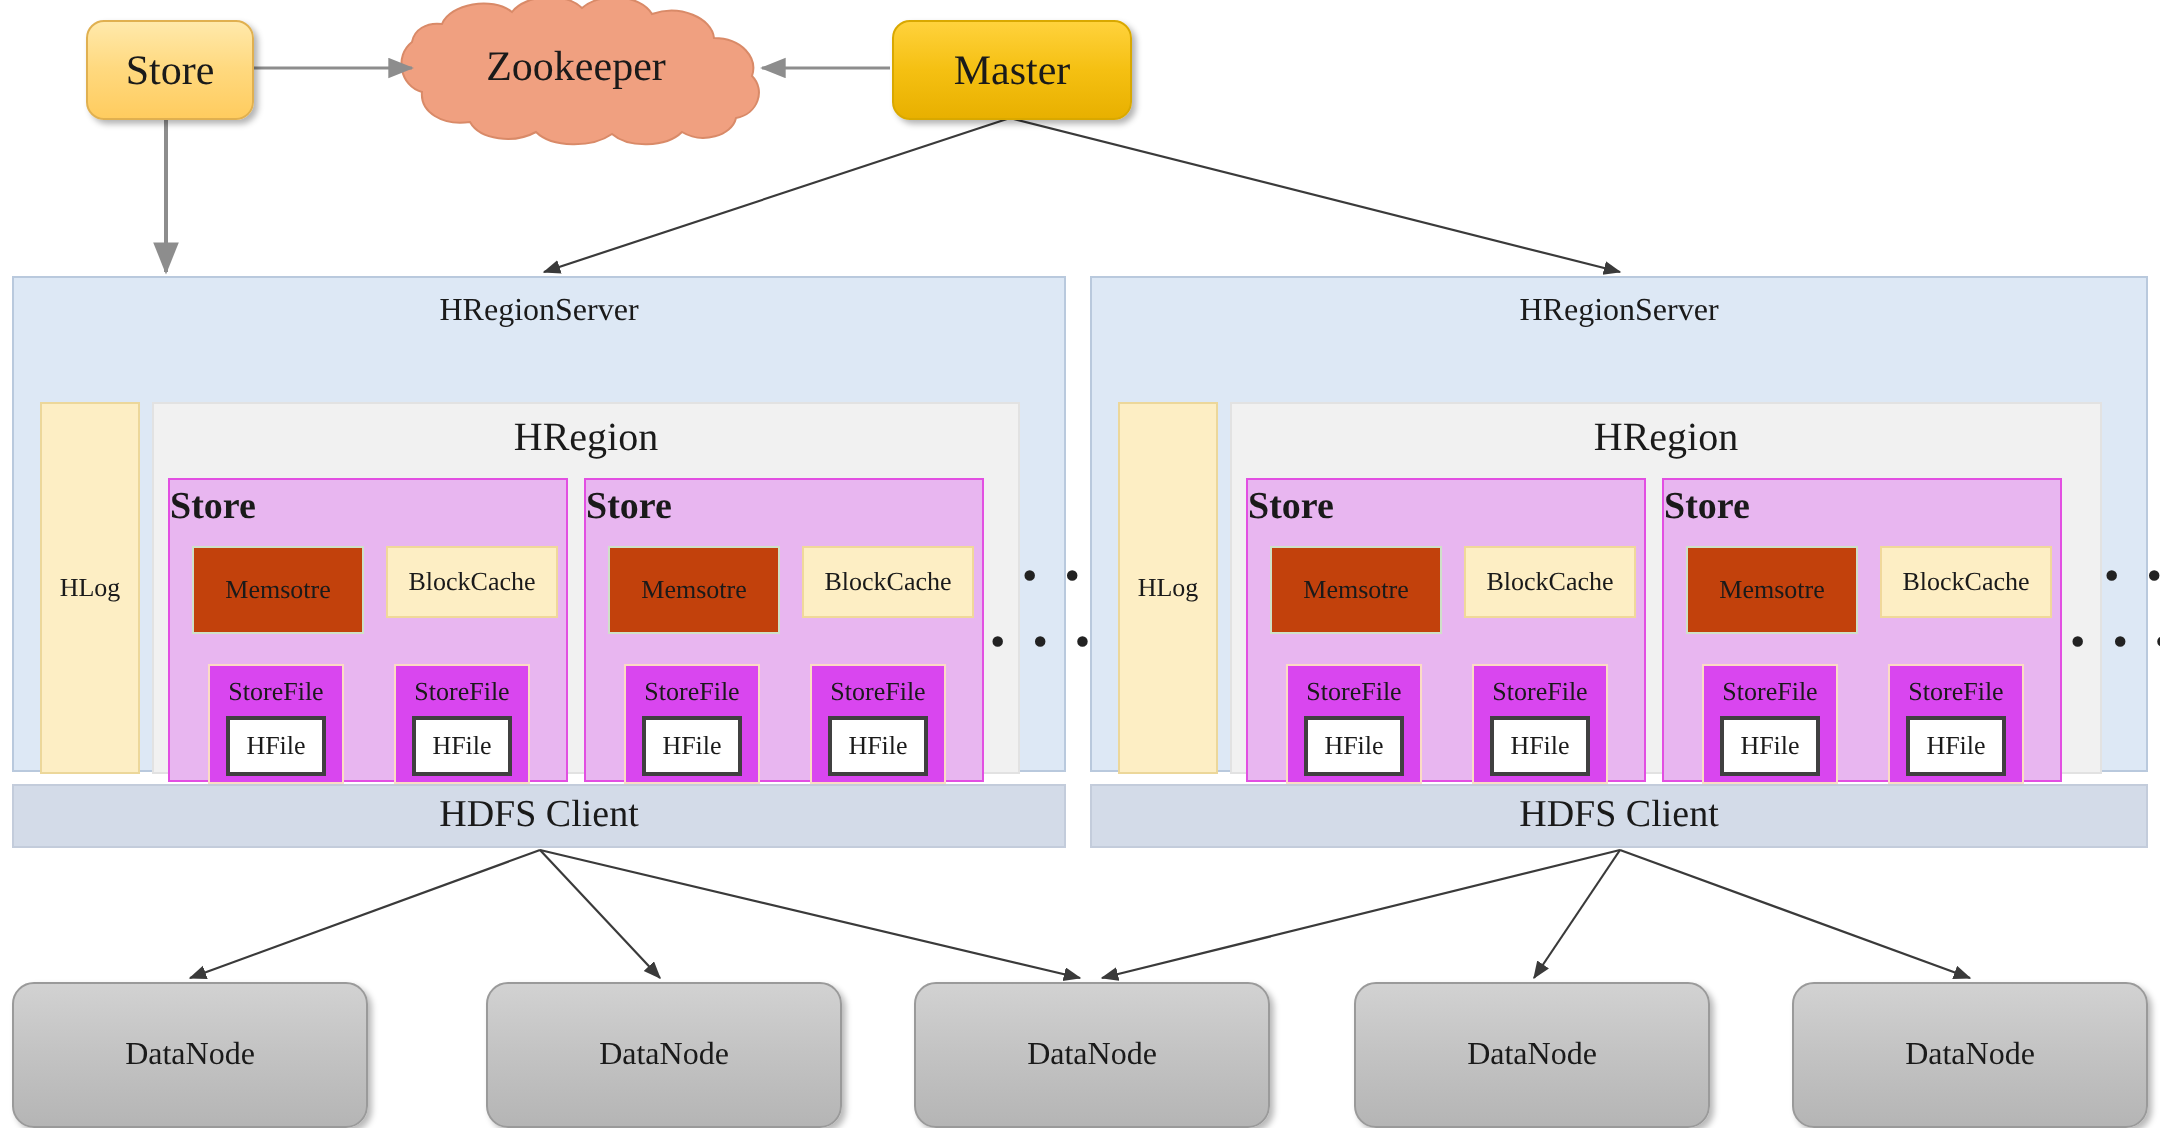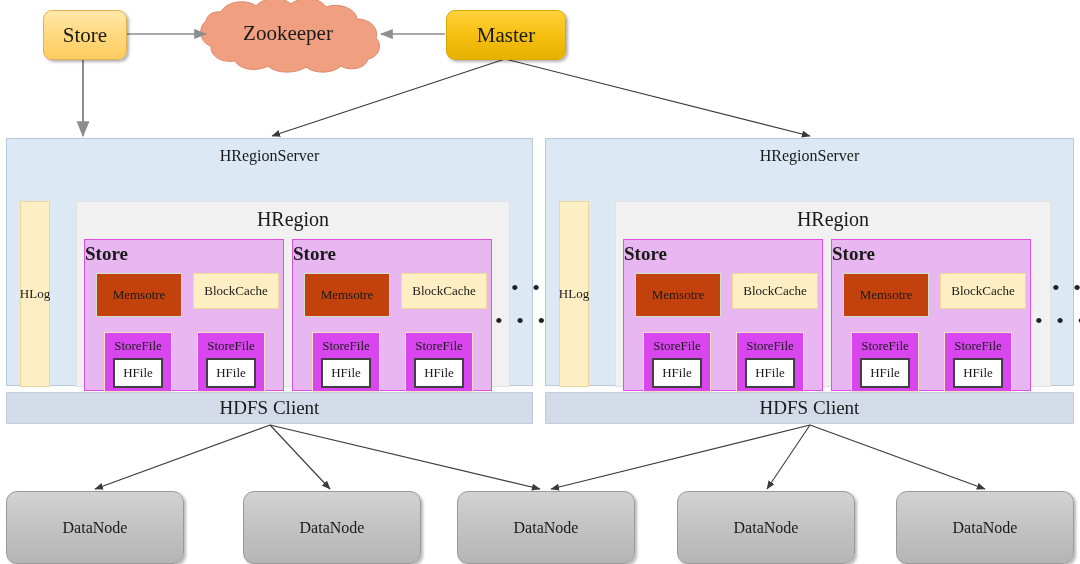--- a/index.html
+++ b/index.html
@@ -49,21 +49,21 @@
     box-sizing:border-box;
   }
   .rs-left{left:6px;width:527px;}
   .rs-right{left:545px;width:529px;}
   .rs-title{
     position:absolute;left:0;top:8px;width:100%;
     text-align:center;font-size:16px;
   }
 
   .hlog{
-    position:absolute;top:62px;height:186px;width:30px;
+    position:absolute;top:62px;height:186px;width:50px;
     background:#fdeec4;
     border:1px solid #ecd79a;
     box-sizing:border-box;
     display:flex;align-items:center;justify-content:center;
     font-size:13px;
   }
   .hregion{
     position:absolute;top:62px;height:186px;
     background:#f1f1f1;
     border:1px solid #e2e2e2;

